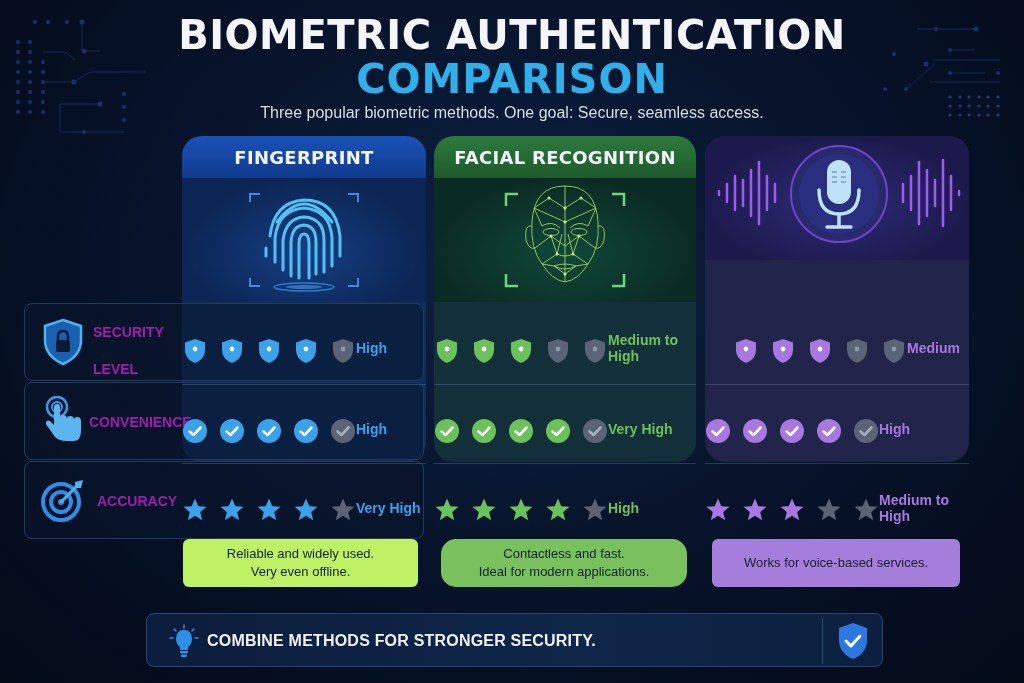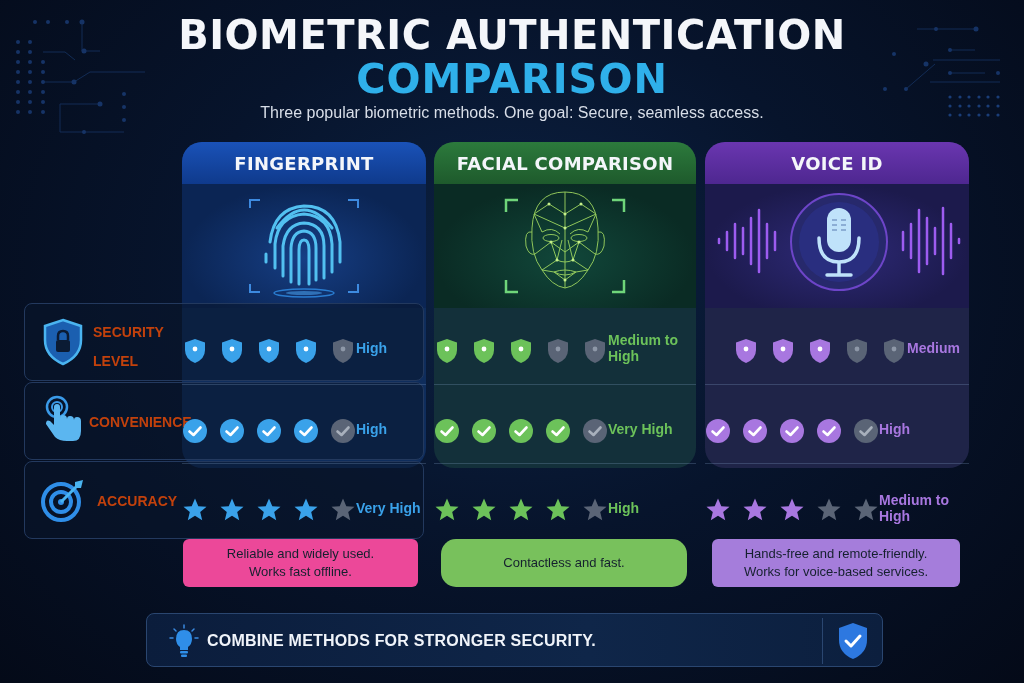--- a/index.html
+++ b/index.html
@@ -23,21 +23,21 @@
     text-align: center; font-weight: bold; font-size: 40px; line-height: 46px;
     color: #2fb0ea; letter-spacing: 1px;
   }
   .subtitle {
     position: absolute; left: 0; width: 1024px; top: 104px;
     text-align: center; font-family: "Liberation Sans", sans-serif; font-size: 16px; color: #d8dee8;
   }
 
   
   .col {
-    position: absolute; top: 142px; height: 326px; border-radius: 20px;
+    position: absolute; top: 136px; height: 326px; border-radius: 20px;
     overflow: hidden;
   }
   .col-head {
     height: 42px; display: flex; align-items: center; justify-content: center;
     font-weight: bold; font-size: 18px; color: #f4f6fa; letter-spacing: 0.3px;
   }
   .col-visual { position: relative; height: 124px; }
   .col-fp { left: 182px; width: 244px; background: #0f2d5c; }
   .col-fp .col-head { background: linear-gradient(180deg,#1a52b8,#0f3a8c); }
   .col-fp .col-visual { background: radial-gradient(ellipse at 50% 60%, #163e84 0%, #0b2554 70%); }
@@ -50,21 +50,21 @@
 
   
   .row-label {
     position: absolute; left: 24px; width: 400px; height: 78px;
     border: 1px solid #23395e; border-radius: 8px;
     background: rgba(10,22,44,0.55);
   }
   .row-label .lbl-icon { position: absolute; left: 16px; top: 14px; width: 44px; height: 48px; }
   .row-label .lbl-text {
     position: absolute; left: 68px; font-family: "Liberation Sans", sans-serif;
-    font-weight: bold; font-size: 14px; color: #c2410c; line-height: 19px;
+    font-weight: bold; font-size: 14px; color: #a21caf; line-height: 19px;
   }
 
   .cell {
     position: absolute; height: 80px;
     display: flex; flex-direction: row; align-items: center; justify-content: flex-start;
   }
   .cell.divider { border-top: 1px solid rgba(140,170,210,0.25); }
   .icons { display: flex; gap: 11px; margin-top: 13px; height: 26px; align-items: center; }
   .cell-val { font-family: "Liberation Sans", sans-serif; font-weight: bold; font-size: 14px; margin-top: 8px; }
 
@@ -197,21 +197,21 @@
         <path d="M101 92 V62 Q104 40 122 39 Q142 40 142 62 V94"></path>
         <path d="M109 98 V64 Q110 48 122 47 Q134 48 134 64 V96"></path>
         <path d="M117 100 V66 Q117 56 122 56 Q127 56 127 66 V100"></path>
         <path d="M84 70 V78"></path>
       </g>
     </svg>
   </div>
 </div>
 
 <div class="col col-fr">
-  <div class="col-head">FACIAL COMPARISON</div>
+  <div class="col-head">FACIAL RECOGNITION</div>
   <div class="col-visual">
     <svg width="262" height="124" viewBox="0 0 262 124">
       <g stroke="#6fd57a" stroke-width="2.5" fill="none">
         <path d="M72 28 V16 H84"></path>
           <path d="M178 16 H190 V28"></path>
           <path d="M72 96 V108 H84"></path>
           <path d="M178 108 H190 V96"></path>
       </g>
       <g stroke="#9fd660" stroke-width="1" fill="none" opacity="0.9">
         <path d="M131 8 Q162 8 164 44 Q166 70 154 86 Q144 102 131 104 Q118 102 108 86 Q96 70 98 44 Q100 8 131 8 Z"></path>
@@ -244,21 +244,20 @@
           <circle cx="131" cy="96" r="1.5"></circle>
         <circle cx="115" cy="20" r="1.5"></circle>
           <circle cx="147" cy="20" r="1.5"></circle>
           <circle cx="131" cy="30" r="1.5"></circle>
       </g>
     </svg>
   </div>
 </div>
 
 <div class="col col-vi">
-  <div class="col-head">VOICE ID</div>
   <div class="col-visual">
     <svg width="264" height="124" viewBox="0 0 264 124">
       <g stroke="#9d5cf0" stroke-width="2.5" stroke-linecap="round">
         <line x1="14" y1="55" x2="14" y2="59"></line>
           <line x1="22" y1="48" x2="22" y2="66"></line>
           <line x1="30" y1="40" x2="30" y2="74"></line>
         <line x1="38" y1="44" x2="38" y2="70"></line>
           <line x1="46" y1="34" x2="46" y2="80"></line>
           <line x1="54" y1="26" x2="54" y2="88"></line>
         <line x1="62" y1="40" x2="62" y2="74"></line>
@@ -290,21 +289,21 @@
   </div>
 </div>
 
 <div class="row-label" style="top:303px;">
   <svg class="lbl-icon" viewBox="0 0 44 48">
     <path d="M22 2 L40 8 V22 Q40 38 22 46 Q4 38 4 22 V8 Z" fill="#1b5fb0" stroke="#4ab4f0" stroke-width="2.5"></path>
     <rect x="15" y="22" width="14" height="12" rx="2" fill="#0b1b34"></rect>
     <path d="M17 22 V18 Q17 13 22 13 Q27 13 27 18 V22" stroke="#0b1b34" stroke-width="2.5" fill="none"></path>
   </svg>
   <div class="lbl-text" style="top:19px;">SECURITY</div>
-  <div class="lbl-text" style="top:48px;">LEVEL</div>
+  <div class="lbl-text" style="top:56px;">LEVEL</div>
 </div>
 <div class="row-label" style="top:382px;">
   <svg class="lbl-icon" viewBox="0 0 44 48" style="left:18px; top:12px;">
     <circle cx="14" cy="12" r="10" fill="none" stroke="#3a9ae8" stroke-width="2.5"></circle>
     <circle cx="14" cy="12" r="5" fill="none" stroke="#3a9ae8" stroke-width="2"></circle>
     <path d="M11 12 V30 L7 26 Q3 24 3 29 L12 42 Q16 46 24 46 H30 Q38 46 38 36 V26 Q38 22 34 22 Q31 22 31 25 Q31 21 27 21 Q24 21 24 24 Q24 20 20 20 Q17 20 17 23 V12 Q17 9 14 9 Q11 9 11 12 Z" fill="#5bb6f0"></path>
   </svg>
   <div class="lbl-text" style="top:30px; left:64px;">CONVENIENCE</div>
 </div>
 <div class="row-label" style="top:461px;">
@@ -524,29 +523,29 @@
           <path d="M13 1.5 L16.3 9.2 L24.5 9.8 L18.2 15.1 L20.2 23.2 L13 18.8 L5.8 23.2 L7.8 15.1 L1.5 9.8 L9.7 9.2 Z" fill="#5a6476"></path>
         </svg>
         <svg width="26" height="26" viewBox="0 0 26 26">
           <path d="M13 1.5 L16.3 9.2 L24.5 9.8 L18.2 15.1 L20.2 23.2 L13 18.8 L5.8 23.2 L7.8 15.1 L1.5 9.8 L9.7 9.2 Z" fill="#5a6476"></path>
         </svg>
       </div>
       <div class="cell-val" style="color: rgb(168, 119, 224);">Medium to High</div>
     </div>
   </div>
 
-<div class="desc" style="left:183px; width:235px; background:#ec4899;">
+<div class="desc" style="left:183px; width:235px; background:#bef264;">
   <div>Reliable and widely used.</div>
-  <div>Works fast offline.</div>
+  <div>Very even offline.</div>
 </div>
 <div class="desc" style="left:441px; width:246px; background:#78c15c;border-radius:15px;">
   <div>Contactless and fast.</div>
+  <div>Ideal for modern applications.</div>
 </div>
 <div class="desc" style="left:712px; width:248px; background:#a57ddb;">
-  <div>Hands-free and remote-friendly.</div>
   <div>Works for voice-based services.</div>
 </div>
 
 <div class="footer">
   <svg class="bulb" width="30" height="36" viewBox="0 0 30 36">
     <g stroke="#3a8ae0" stroke-width="1.5" stroke-linecap="round">
       <line x1="15" y1="1" x2="15" y2="4"></line>
         <line x1="5" y1="5" x2="7" y2="7"></line>
         <line x1="25" y1="5" x2="23" y2="7"></line>
       <line x1="1" y1="14" x2="4" y2="14"></line>

